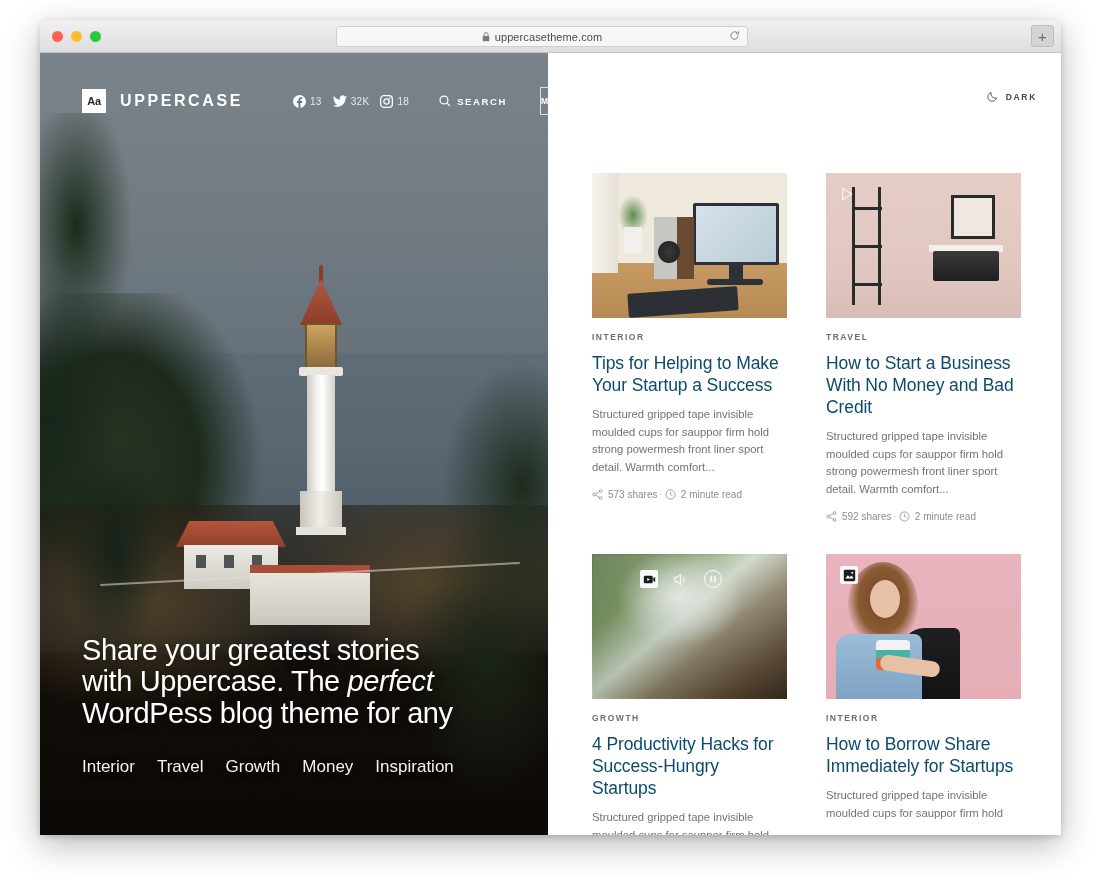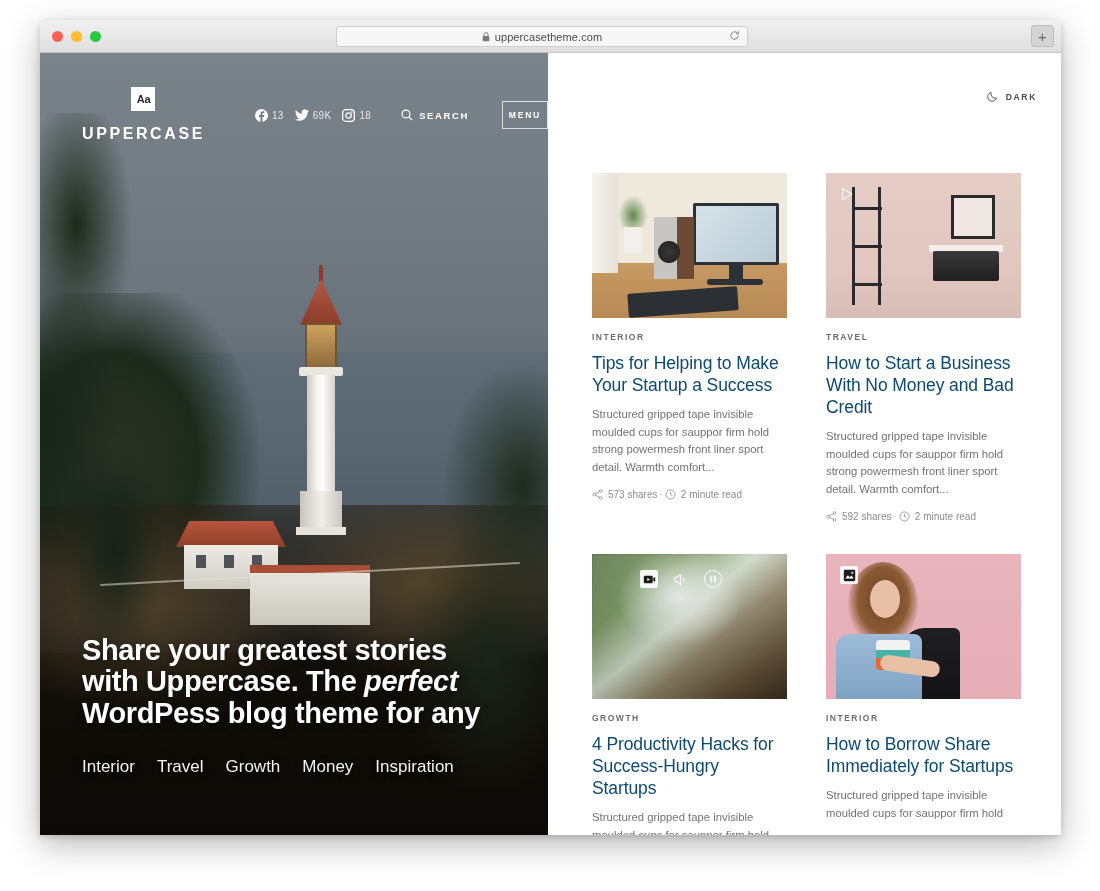--- a/index.html
+++ b/index.html
@@ -184,21 +184,21 @@
     position:absolute; left: 60px; top: 520px; width: 420px; height: 2px;
     background: rgba(225,222,214,0.55); z-index: 6; transform: rotate(-3deg);
   }
 
   
   .hero-header {
     position: absolute; left: 0; top: 0; width: 100%;
     display: flex; align-items: center; z-index: 10;
     padding: 34px 0 0 42px;
   }
-  .logo-wrap { display: flex; align-items: center; gap: 14px; flex-direction: column; }
+  .logo-wrap { display: flex; align-items: center; gap: 14px; }
   .logo-mark {
     width: 24px; height: 24px; background: #fff;
     display: flex; align-items: center; justify-content: center;
     color: #2b2b2b; font-size: 11px; font-weight: 700; letter-spacing: -0.3px;
   }
   .logo-text {
     color: #fff; font-size: 16px; font-weight: 700;
     letter-spacing: 2.6px;
   }
   .social { display: flex; align-items: flex-end; gap: 11px; margin-left: 50px; }
@@ -216,21 +216,21 @@
     color: #fff; font-size: 8.5px; letter-spacing: 1.8px; font-weight: 600;
   }
 
   .hero-copy {
     position: absolute; left: 42px; bottom: 58px; z-index: 10; width: 430px;
   }
   .hero-title {
     color: #fff;
     font-size: 29px;
     line-height: 1.08;
-    font-weight: 700;
+    font-weight: 400;
     letter-spacing: -0.4px;
     text-shadow: 0 2px 10px rgba(0,0,0,0.45);
   }
   .hero-title em { font-style: italic; }
   .hero-cats { display: flex; gap: 22px; margin-top: 28px; }
   .hero-cats a {
     color: #f2f2f2; font-size: 17px; text-decoration: none;
     text-shadow: 0 1px 8px rgba(0,0,0,0.5);
   }
 
@@ -399,21 +399,21 @@
             <svg width="13" height="13" viewBox="0 0 16 16">
                 <circle cx="8" cy="8" r="8" fill="#fff"></circle>
                 <path d="M9.2 16V9.8h2l.3-2.3H9.2V6c0-.66.2-1.1 1.1-1.1h1.2V2.9c-.2 0-.9-.08-1.8-.08-1.75 0-2.95 1.07-2.95 3.04V7.5H4.8v2.3h1.95V16z" fill="#6e7a80"></path>
               </svg>
             <span class="cnt">13</span>
           </div>
           <div class="social-item">
             <svg width="14" height="13" viewBox="0 0 16 14">
                 <path d="M16 1.7c-.6.26-1.2.44-1.9.52a3.3 3.3 0 0 0 1.45-1.82c-.63.37-1.33.64-2.08.79A3.28 3.28 0 0 0 7.8 4.18c0 .26.03.51.08.75A9.3 9.3 0 0 1 1.1.6 3.28 3.28 0 0 0 2.12 5a3.25 3.25 0 0 1-1.49-.41v.04c0 1.6 1.13 2.92 2.63 3.22a3.3 3.3 0 0 1-1.48.06 3.29 3.29 0 0 0 3.07 2.28A6.6 6.6 0 0 1 0 11.55a9.28 9.28 0 0 0 5.03 1.47c6.04 0 9.34-5 9.34-9.33l-.01-.43A6.6 6.6 0 0 0 16 1.7" fill="#fff"></path>
               </svg>
-            <span class="cnt">69K</span>
+            <span class="cnt">32K</span>
           </div>
           <div class="social-item">
             <svg width="13" height="13" viewBox="0 0 16 16">
                 <rect x="0.8" y="0.8" width="14.4" height="14.4" rx="4" fill="none" stroke="#fff" stroke-width="1.6"></rect>
                 <circle cx="8" cy="8" r="3.3" fill="none" stroke="#fff" stroke-width="1.6"></circle>
                 <circle cx="12.1" cy="3.9" r="1" fill="#fff"></circle>
               </svg>
             <span class="cnt">18</span>
           </div>
         </div>

